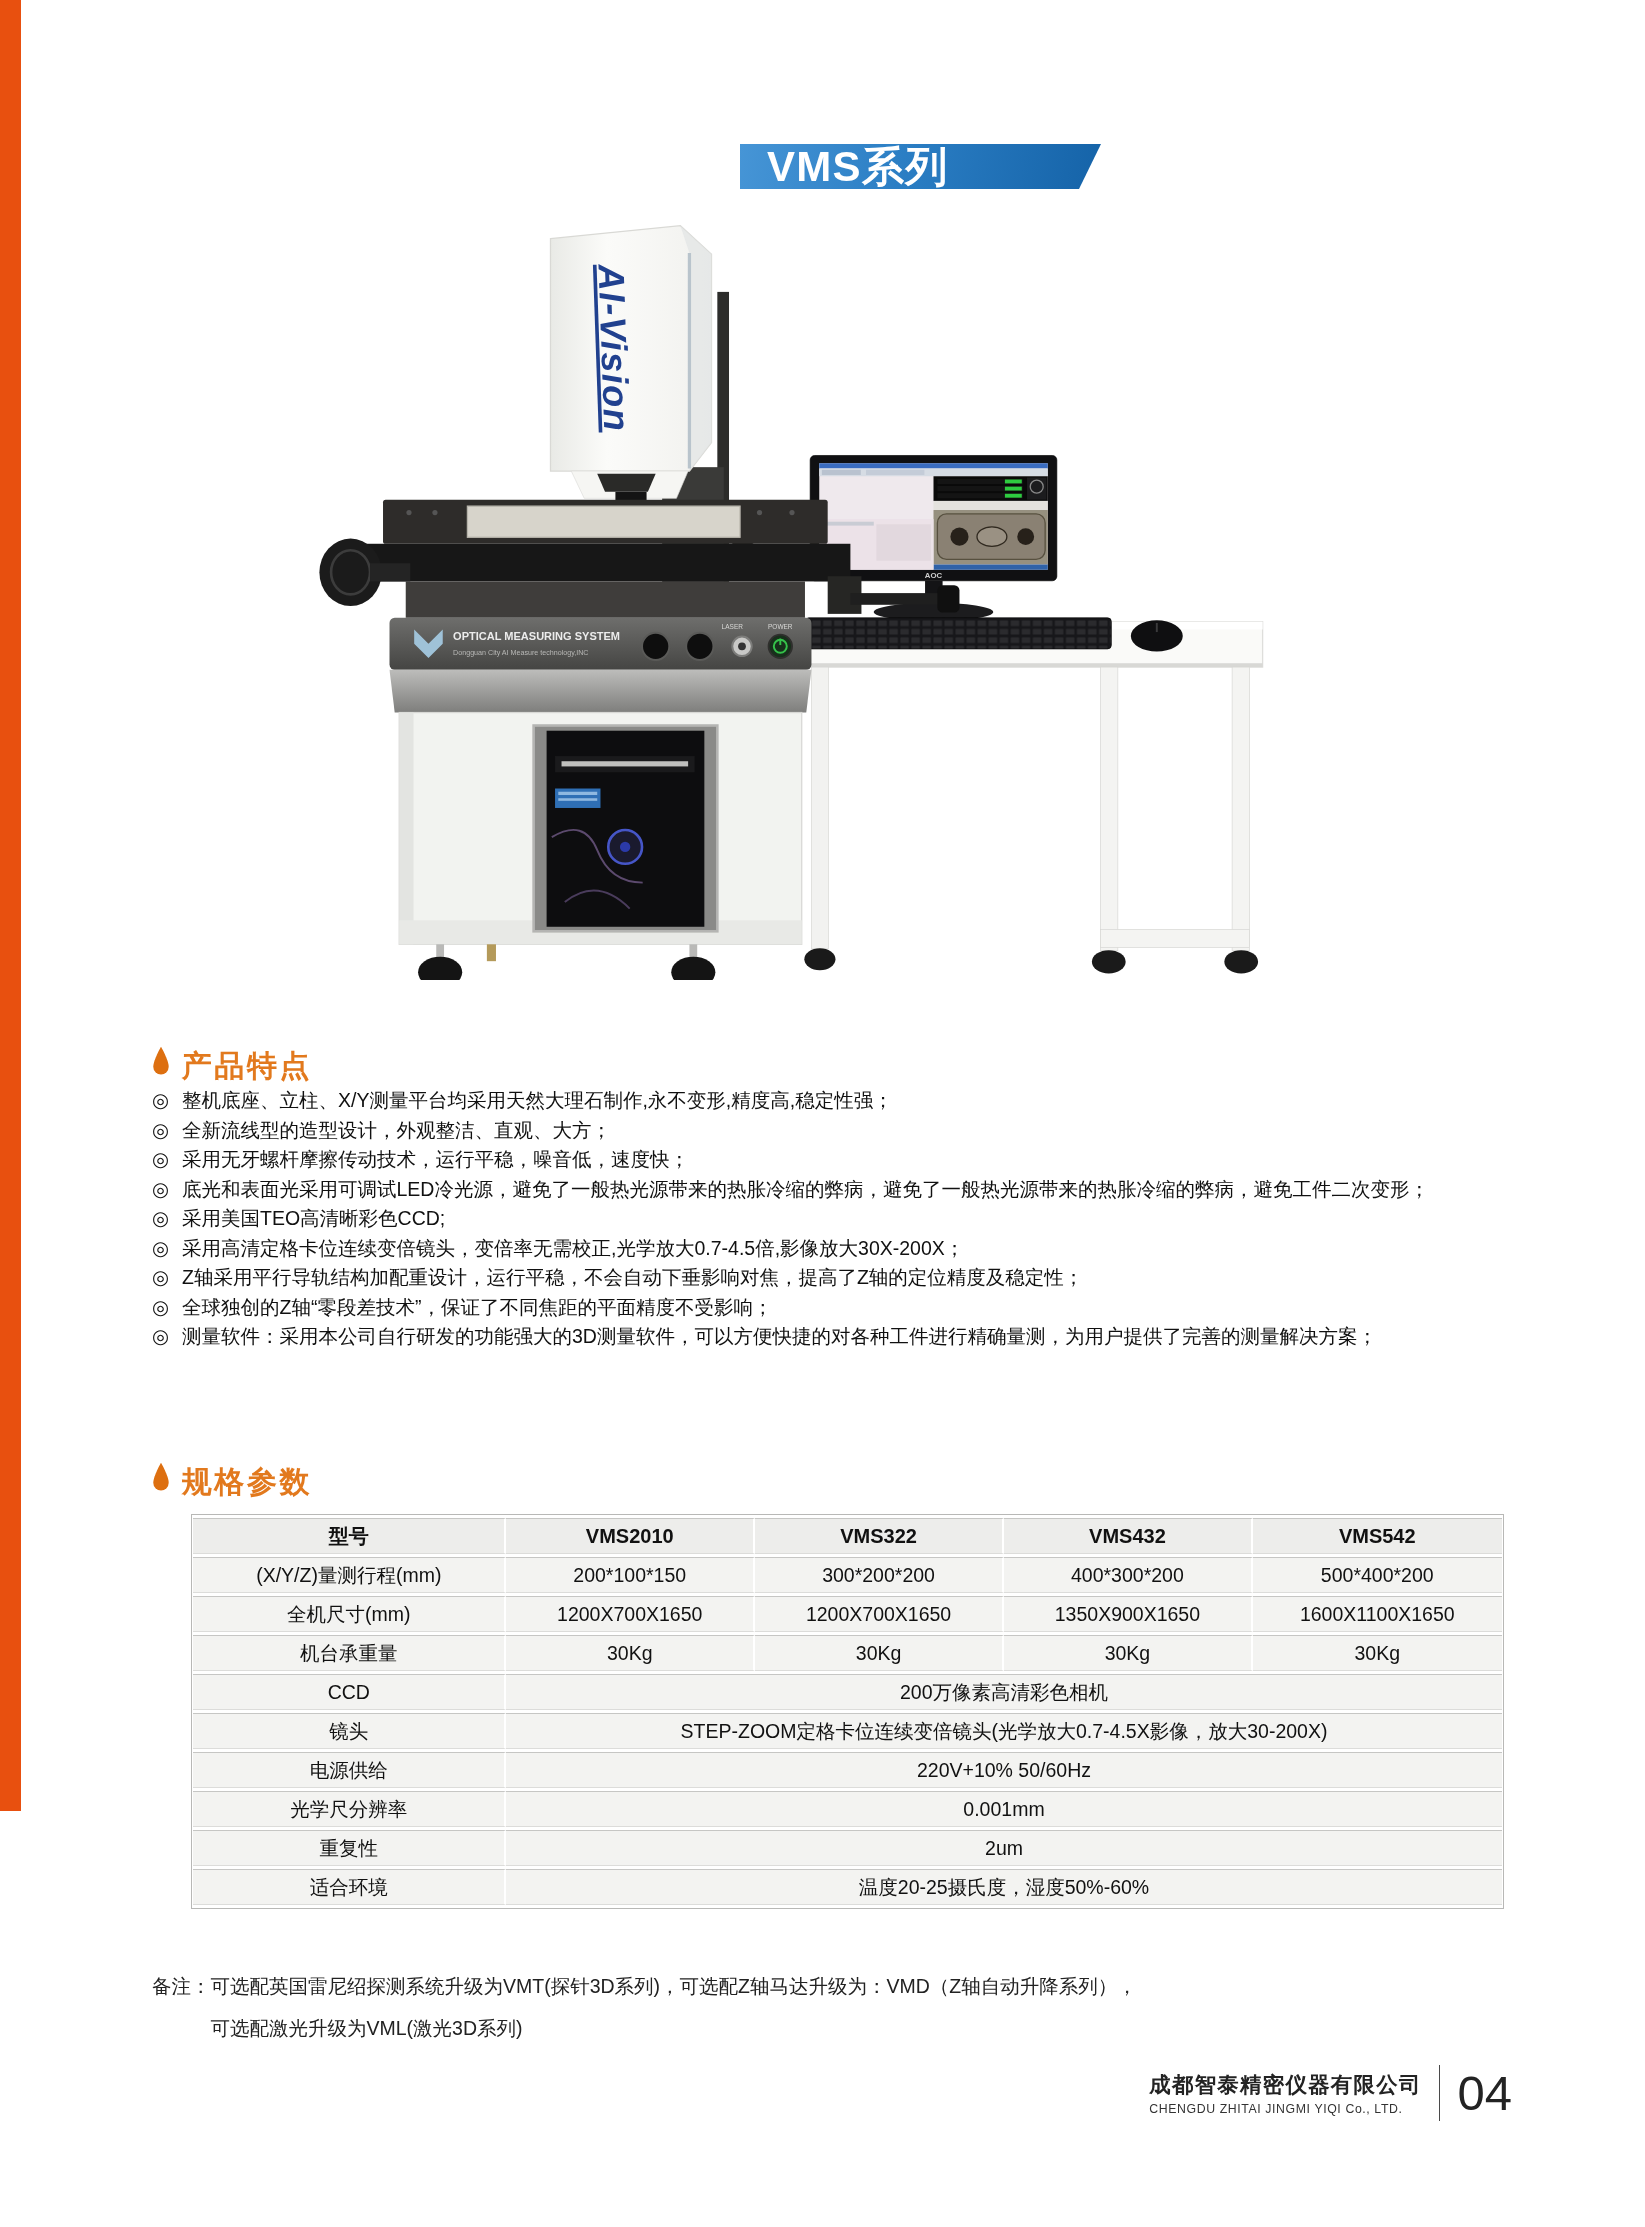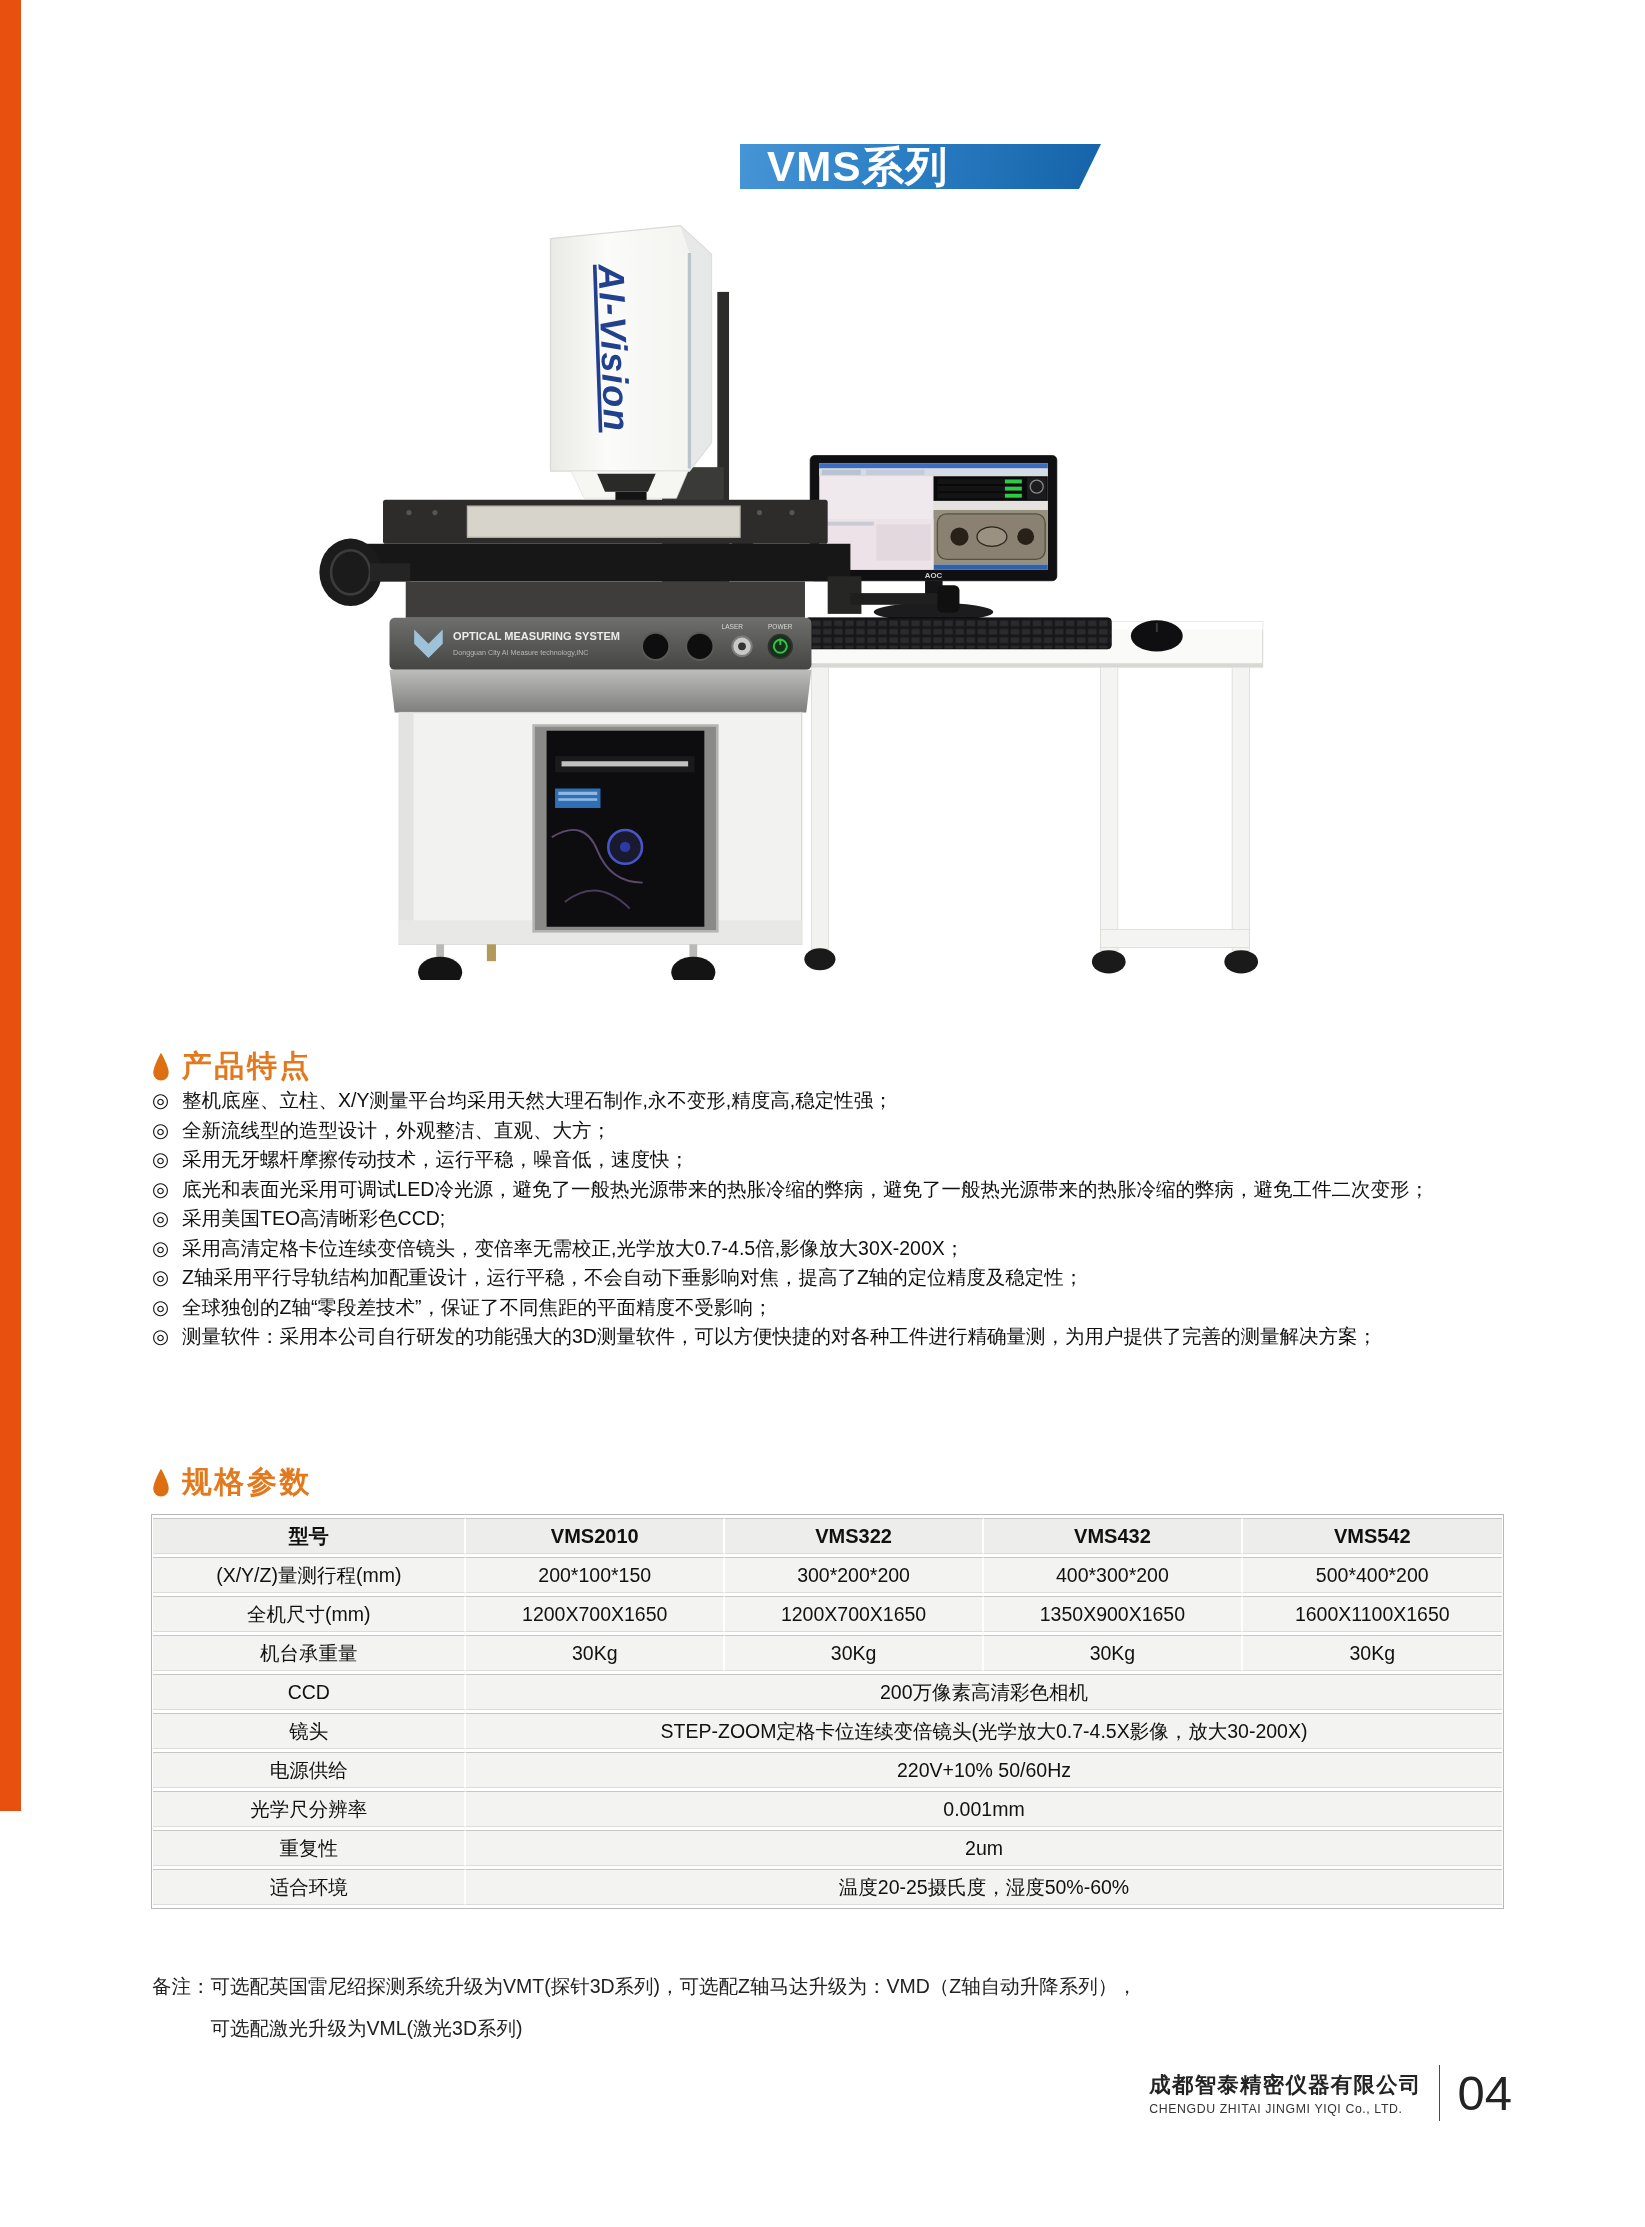--- a/index.html
+++ b/index.html
@@ -13,38 +13,38 @@
     background:linear-gradient(100deg,#4695d6 0%,#2b7ec4 45%,#1563a8 100%);
     clip-path:polygon(0 0,100% 0,calc(100% - 22px) 100%,0 100%);}
   .hdr-blue span{color:#fff;font-size:42px;font-weight:bold;letter-spacing:1.3px;}
   .hdr-gray{position:absolute;left:1107px;top:144px;height:64px;width:478px;
     display:flex;align-items:center;justify-content:center;box-sizing:border-box;
     background:#a7a7a7;clip-path:polygon(22px 0,100% 0,100% 100%,0 100%);}
   .hdr-gray span{color:#fff;font-size:35px;font-weight:bold;letter-spacing:1.9px;}
   
   .photo{position:absolute;left:292px;top:214px;width:974px;height:766px;}
   
-  .sec-head{position:absolute;display:flex;align-items:center;gap:11.7px;}
+  .sec-head{position:absolute;display:flex;align-items:flex-start;gap:11.7px;}
   .sec-head .drop{flex:0 0 auto;}
   .sec-head h2{margin:0;font-size:30px;font-weight:bold;color:#e2791d;letter-spacing:2.6px;}
   
   .features{position:absolute;left:152px;top:1088px;width:1480px;}
   .feat{display:flex;gap:13px;align-items:flex-start;margin:0 0 4.5px 0;}
   .feat .bullet{font-size:19.5px;line-height:25px;color:#111;}
   .feat .txt{font-size:19.5px;line-height:25px;color:#111;}
   
   .spec-wrap{position:absolute;left:151px;top:1514px;width:1353px;}
   table{width:100%;border-collapse:separate;border-spacing:0 3.2px;table-layout:fixed;}
   th,td{background:#f3f3f1;border-top:0.6px solid #c6c6c4;border-bottom:0.6px solid #dcdcda;
         height:36px;text-align:center;vertical-align:middle;font-size:19.5px;color:#111;
         padding:0 6.5px;box-sizing:border-box;}
   th{font-weight:bold;font-size:20px;background:#ededeb;}
   td.lbl{font-weight:normal;}
   th:not(:last-child),td:not(:last-child){border-right:2.6px solid #ffffff;}
-  .tbl-frame{border:0.6px solid #b8b8b6;padding:0 1.3px;}
+  .tbl-frame{border:0.6px solid #b8b8b6;padding:0 1.3px;margin-left:40px;}
   
   .note{position:absolute;left:152px;top:1965px;display:flex;font-size:19.5px;line-height:42px;color:#222;}
   .note .pfx{white-space:nowrap;}
   
   .footer{position:absolute;right:134px;top:2065px;display:flex;align-items:center;gap:17px;}
   .f-cn{font-size:21.4px;font-weight:bold;color:#232323;letter-spacing:1.3px;}
   .f-en{font-size:12.3px;color:#333;letter-spacing:0.6px;margin-top:3.9px;}
   .f-div{width:1.9px;height:56px;background:#4a4a4a;}
   .f-page{font-size:49px;color:#232323;font-weight:400;}
 </style>

